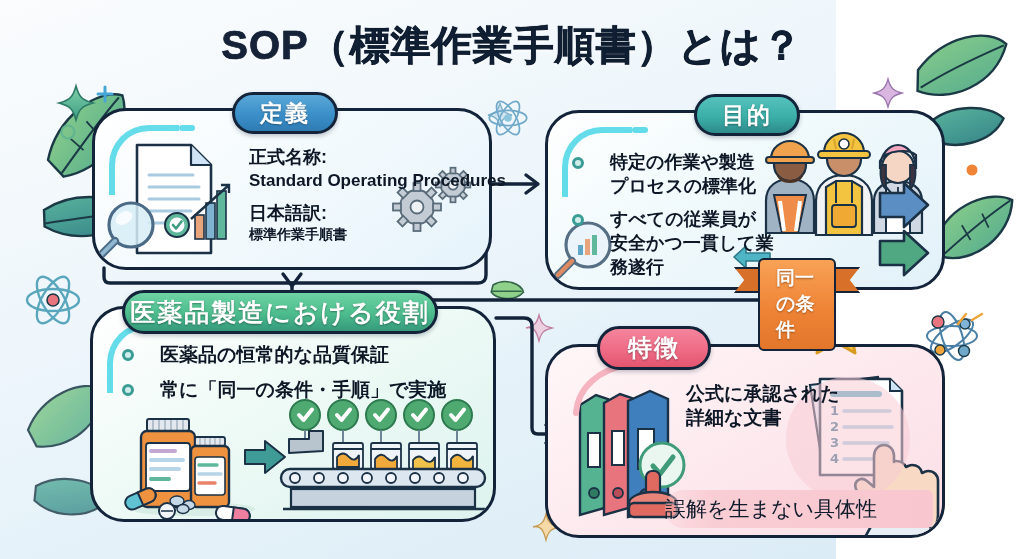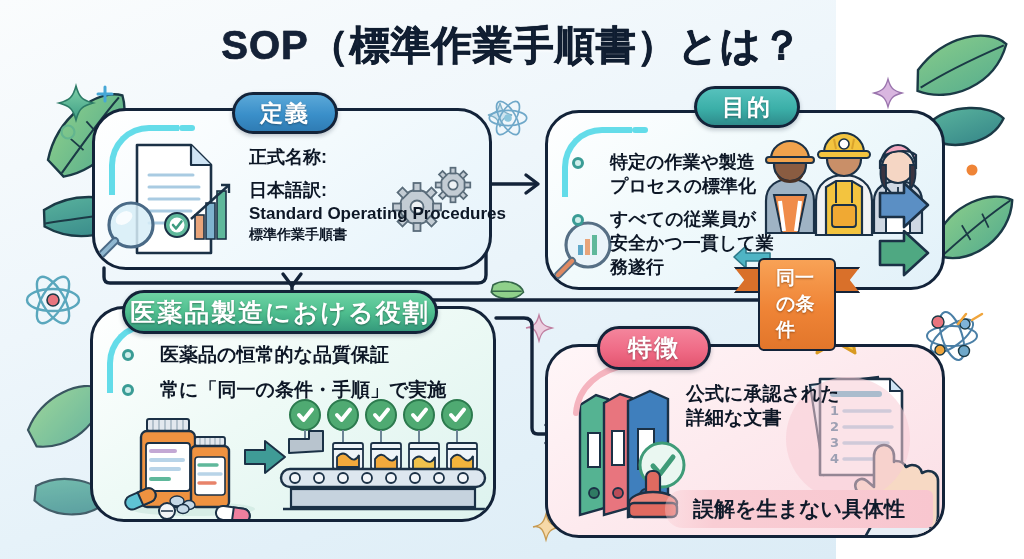--- a/index.html
+++ b/index.html
@@ -97,22 +97,22 @@
     border: 2.5px solid #132339; border-radius: 6px;
     color: #fff; font-weight: bold; text-shadow: 0 1px 2px rgba(80,35,0,.5);
     padding: 5px 16px 6px;
   }
 
   
   #footer-feature {
     position: absolute; z-index: 7;
     background: linear-gradient(90deg, rgba(250,205,210,.35) 0%, #f9cdd4 18%, #f8c6cf 100%);
     border-radius: 18px 6px 6px 18px;
-    color: #101b2b; font-weight: bold;
-    display: flex; align-items: center; justify-content: center;
+    color: #101b2b; font-weight: normal;
+    display: flex; align-items: center; 
   }
 
   
   svg.conn { position: absolute; left: 0; top: 0; width: 1024px; height: 559px; pointer-events: none; }
 </style>
 </head>
 <body>
 
 <div id="stage">
 
@@ -302,22 +302,22 @@
         </g>
       </svg>
     </div>
   </div>
   <div class="badge" style="left:232px; top:92px; width:106px; height:42px; font-size:23px;
               background:linear-gradient(180deg,#5ba8d8 0%,#3a8fc9 55%,#2f7cb4 100%);">
     <span>定義</span>
   </div>
   <div class="body-text" style="left:213px; top:146px; width:275px;">
     <div style="font-size:18px;">正式名称:</div>
+    <div style="font-size:17px; margin-top:1px;">Standard Operating Procedures</div>
     <div style="font-size:18px; margin-top:10px;">日本語訳:</div>
-    <div style="font-size:17px; margin-top:1px;">Standard Operating Procedures</div>
     <div style="font-size:14px; margin-top:1px;">標準作業手順書</div>
   </div>
 
   <div class="panel" style="left:545px; top:110px; width:400px; height:180px;
               background:linear-gradient(145deg,#ffffff 0%,#f1fafc 40%,#e2f1f9 100%);">
     <div class="panel-inner">
       <div class="swoosh dashed"></div>
       <svg width="400" height="180">
 
         <g transform="translate(212,22)">
@@ -368,21 +368,21 @@
           <circle cx="28" cy="22" r="22" fill="#eaf4fa" stroke="#566f85" stroke-width="3.2"></circle>
           <rect x="18" y="22" width="5" height="10" fill="#5fa8c9"></rect>
           <rect x="25" y="16" width="5" height="16" fill="#e8a47a"></rect>
           <rect x="32" y="12" width="5" height="20" fill="#5fb89b"></rect>
           <path d="M12,38 L-2,52" stroke="#566f85" stroke-width="8" stroke-linecap="round"></path>
           <path d="M12,38 L-2,52" stroke="#e08a62" stroke-width="4.4" stroke-linecap="round"></path>
         </g>
       </svg>
     </div>
   </div>
-  <div class="badge" style="left:694px; top:86px; width:106px; height:42px; font-size:23px;
+  <div class="badge" style="left:694px; top:94px; width:106px; height:42px; font-size:23px;
               background:linear-gradient(180deg,#56c1bc 0%,#3bafa8 55%,#2e8b8b 100%);text-align:right;">
     <span>目的</span>
   </div>
   <div class="bullets" style="left:572px; top:150px; width:210px; font-size:18px;">
     <div class="bullet">
       <span class="dot"></span>
       <span class="bullet-text">特定の作業や製造
 プロセスの標準化</span>
     </div>
     <div class="bullet">

